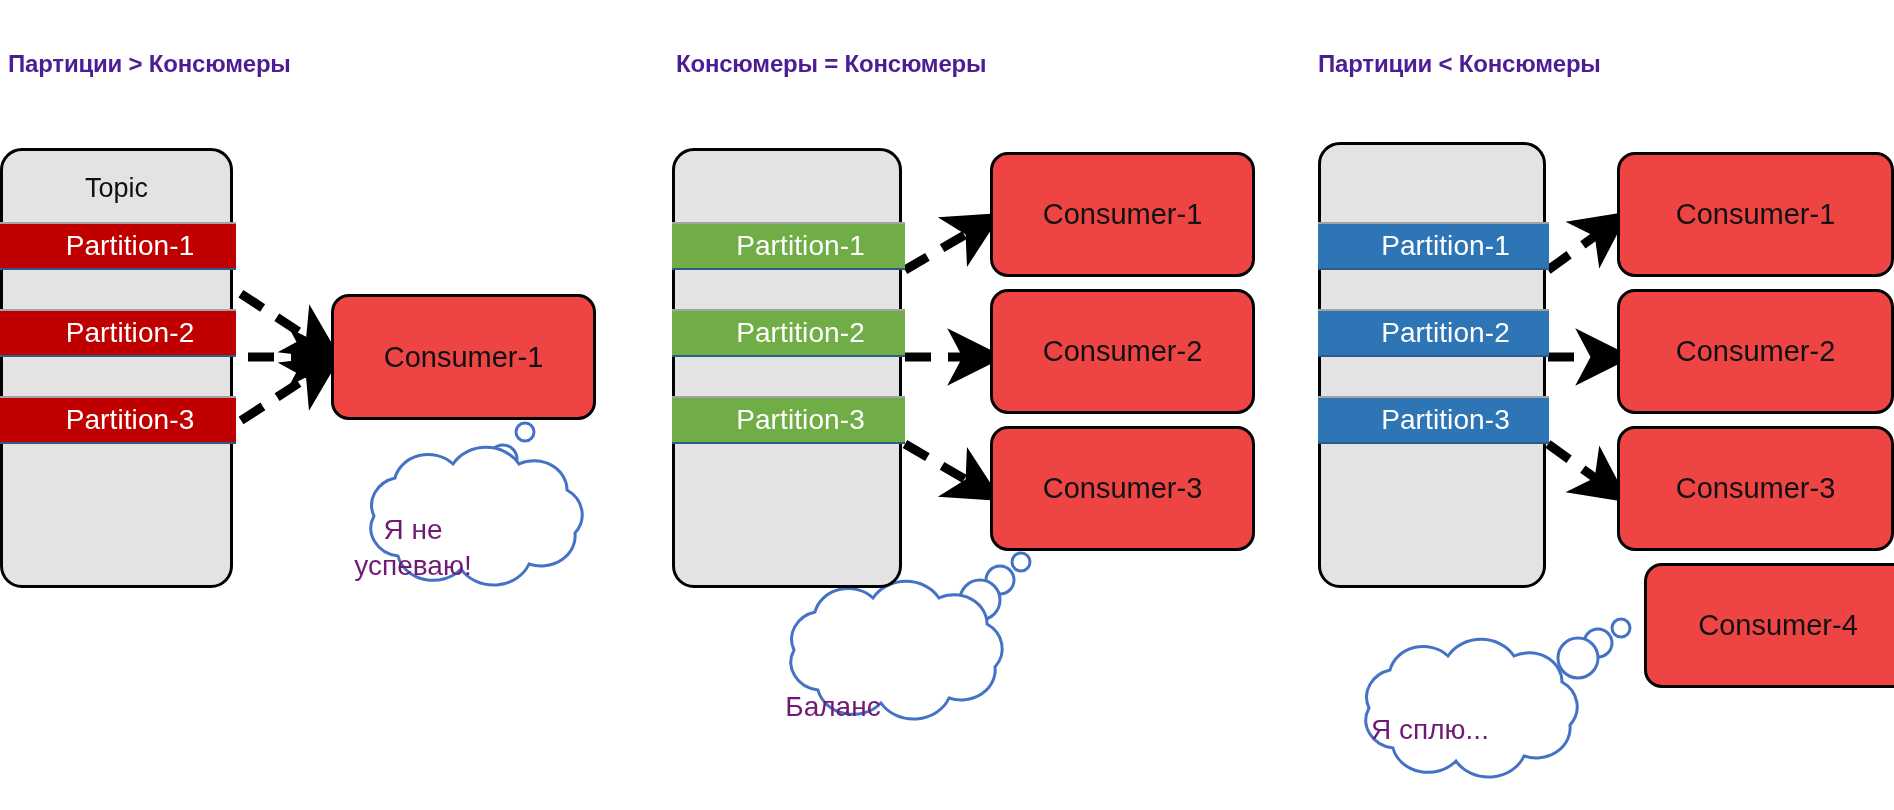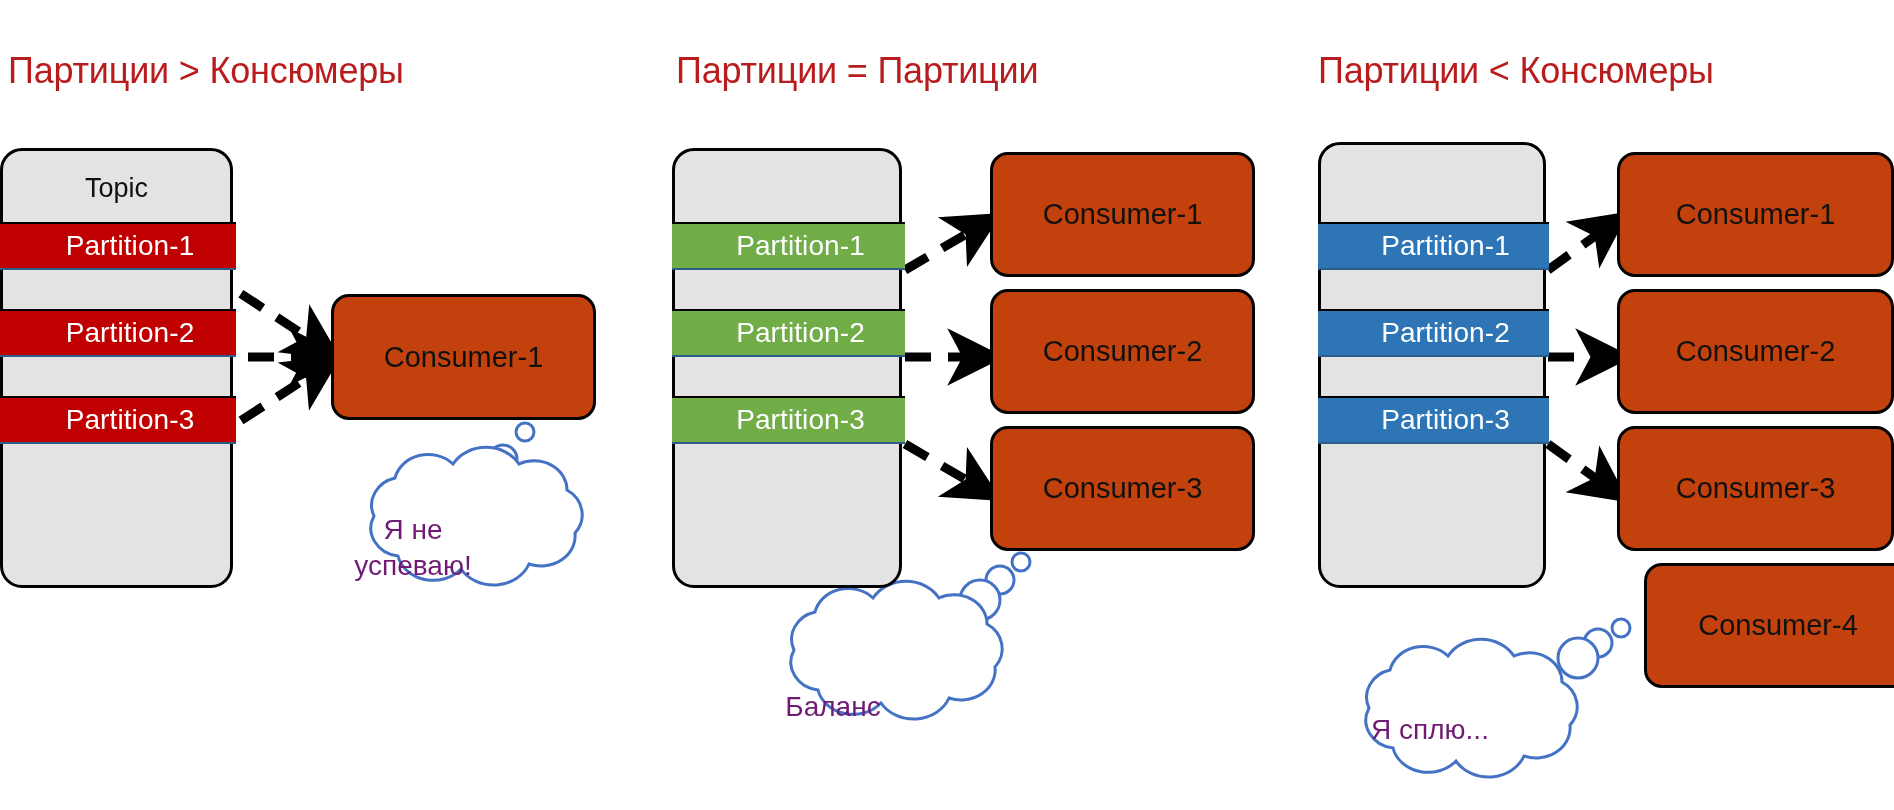--- a/index.html
+++ b/index.html
@@ -19,23 +19,23 @@
     height: 810px;
     background: #ffffff;
   }
   .panel {
     position: absolute;
     top: 0;
     height: 810px;
   }
   .panel-title {
     position: absolute;
-    font-size: 36px;
-    font-weight: normal;
-    color: #b91c1c;
+    font-size: 24px;
+    font-weight: bold;
+    color: #4c1d95;
     white-space: nowrap;
     letter-spacing: -0.2px;
   }
 
   
   .topic-box {
     position: absolute;
     background: #E3E3E3;
     border: 3px solid #000000;
     border-radius: 22px;
@@ -45,38 +45,38 @@
     position: absolute;
     left: 0;
     right: 0;
     text-align: center;
     font-size: 27px;
     color: #111111;
   }
   .partition {
     position: absolute;
     box-sizing: border-box;
-    border-top: 2px solid #000000;
+    border-top: 2px solid #a3a3a3;
     border-bottom: 2px solid #2E5C8A;
     display: flex;
     align-items: center;
     justify-content: center;
     color: #ffffff;
     font-size: 28px;
     letter-spacing: 0.1px;
     padding-left: 24px;
   }
   .partition.p-red   { background: #C00000; }
   .partition.p-green { background: #70AD47; }
   .partition.p-blue  { background: #2E75B6; }
 
   
   .consumer-box {
     position: absolute;
-    background: #c2410c;
+    background: #ef4444;
     border: 3px solid #000000;
     border-radius: 18px;
     box-sizing: border-box;
     display: flex;
     align-items: center;
     justify-content: center;
     font-size: 29px;
     color: #111111;
   }
 
@@ -195,21 +195,21 @@
     </div>
 
     <div class="consumer-box" style="left:331px; top:294px; width:265px; height:126px;">Consumer-1</div>
 
     <div class="cloud-text" style="left:328px; top:512px; width:170px;">Я не
 успеваю!</div>
   </div>
 
   <div class="panel" style="left:0; width:1260px;">
 
-    <div class="panel-title" style="left:676px; top:50px;">Партиции = Партиции</div>
+    <div class="panel-title" style="left:676px; top:50px;">Консюмеры = Консюмеры</div>
 
     <div class="topic-box" style="left:672px; top:148px; width:230px; height:440px;">
       <div class="topic-label" style="top:22px;"></div>
       <div class="partition p-green" style="left:-3px; top:71px; width:233px; height:48px;">Partition-1</div>
       <div class="partition p-green" style="left:-3px; top:158px; width:233px; height:48px;">Partition-2</div>
       <div class="partition p-green" style="left:-3px; top:245px; width:233px; height:48px;">Partition-3</div>
     </div>
 
     <div class="consumer-box" style="left:990px; top:152px; width:265px; height:125px;">Consumer-1</div>
     <div class="consumer-box" style="left:990px; top:289px; width:265px; height:125px;">Consumer-2</div>

